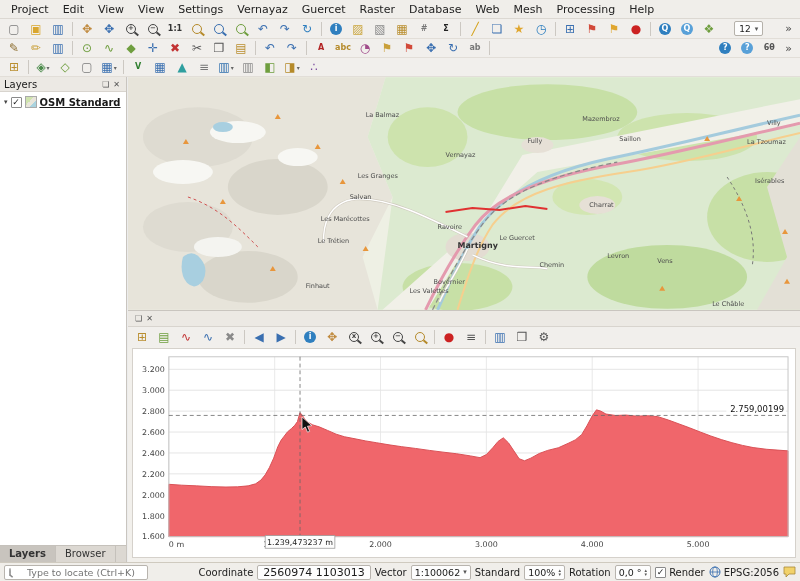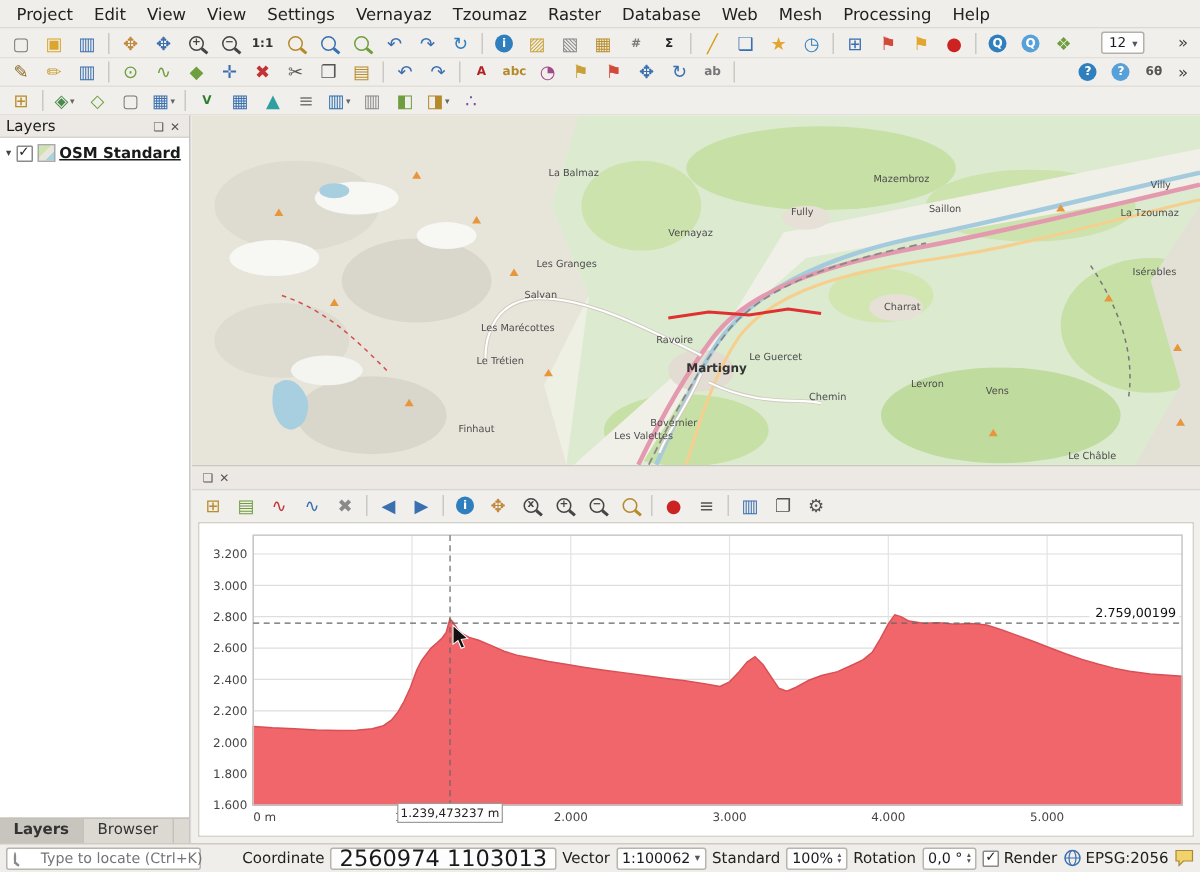--- a/index.html
+++ b/index.html
@@ -41,44 +41,44 @@
 .map-area{position:absolute;left:128px;top:77px;width:672px;height:233px;overflow:hidden;background:#eef0e4}
 
 .elev-panel{position:absolute;left:128px;top:310px;right:0;bottom:19px;background:#f2f0ec;border-top:1px solid #c9c5bf;display:flex;flex-direction:column}
 .elev-header{height:16px;display:flex;align-items:center;padding:0 5px;font-size:10px;background:#ece9e4;border-bottom:1px solid #d8d4ce}
 .elev-header .ph-title{flex:1}
 .elev-toolbar{height:20px;display:flex;align-items:center;padding:0 3px;background:#f1efec}
 .chart-wrap{position:absolute;left:4px;top:37px;right:4px;bottom:4px;background:#fff;border:1px solid #d5d1cb}
 .chart-wrap svg{width:100%;height:100%;display:block}
 
 .statusbar{position:absolute;left:0;bottom:0;width:800px;height:19px;background:#f0eeea;border-top:1px solid #cfcabf;display:flex;align-items:center;padding:0 4px;gap:4px;font-size:10px}
-.locate-box{width:130px;height:15px;background:#fff;border:1px solid #b8b4ae;border-radius:2px;display:flex;align-items:center;gap:16px;padding:0 4px}
+.locate-box{width:144px;height:15px;background:#fff;border:1px solid #b8b4ae;border-radius:2px;display:flex;align-items:center;gap:16px;padding:0 4px}
 .locate-input{border:none;outline:none;flex:1;font-size:9.5px;font-family:inherit;color:#333;background:transparent}
 .s-mag{transform:scale(.8)}
 .sb-right{margin-left:auto;display:flex;align-items:center;gap:4px}
 .sb-label{color:#222}
-.sb-box{height:15px;background:#fdfdfd;border:1px solid #b8b4ae;border-radius:2px;display:flex;align-items:center;padding:0 5px;font-size:15px;min-width:88px;justify-content:center}
+.sb-box{height:15px;background:#fdfdfd;border:1px solid #b8b4ae;border-radius:2px;display:flex;align-items:center;padding:0 5px;font-size:11px;min-width:88px;justify-content:center}
 .sb-combo,.sb-spin{height:15px;background:#fdfdfd;border:1px solid #b8b4ae;border-radius:2px;display:flex;align-items:center;padding:0 3px;gap:3px;font-size:9.5px}
 .sb-combo .caret{font-size:7px;color:#555}
 .spin-arrows{display:flex;flex-direction:column;line-height:4px}
 .spin-arrows span{font-size:5px;color:#555}
 .sb-check{display:flex;align-items:center;gap:3px}
 .sb-crs{display:flex;align-items:center;gap:3px;color:#222}
 </style>
 </head>
 <body>
 
 <div class="menubar" id="menubar">
     <div class="menu-item">Project</div>
     <div class="menu-item">Edit</div>
     <div class="menu-item">View</div>
     <div class="menu-item">View</div>
     <div class="menu-item">Settings</div>
     <div class="menu-item">Vernayaz</div>
-    <div class="menu-item">Tzoumaz</div>
+    <div class="menu-item">Guercet</div>
     <div class="menu-item">Raster</div>
     <div class="menu-item">Database</div>
     <div class="menu-item">Web</div>
     <div class="menu-item">Mesh</div>
     <div class="menu-item">Processing</div>
     <div class="menu-item">Help</div>
   </div>
 
 <div class="toolbar" id="tb1">
     <div class="tool-btn" style="--c: #7a7a7a;">

